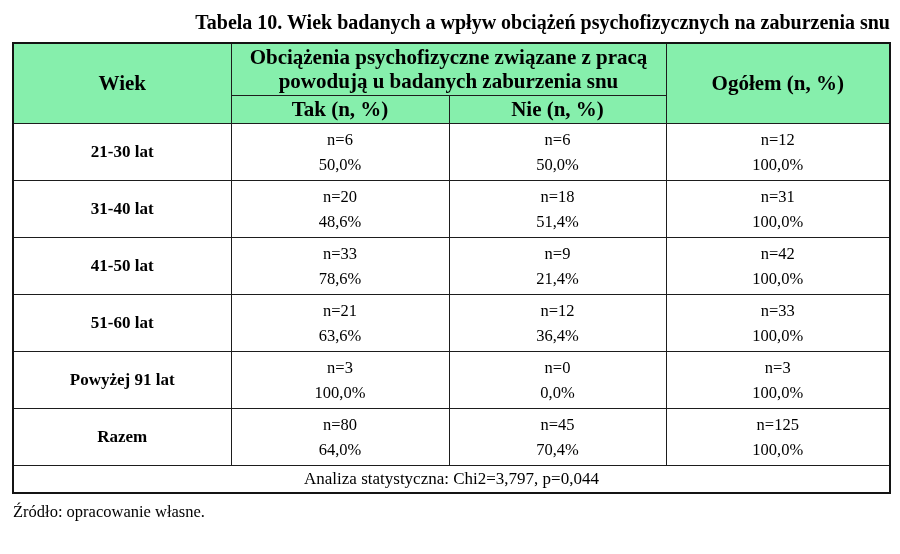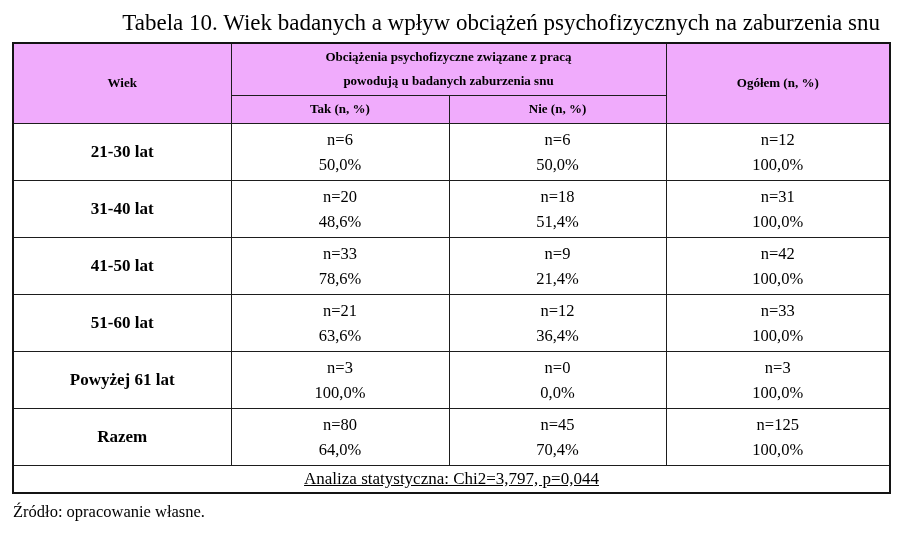--- a/index.html
+++ b/index.html
@@ -8,54 +8,54 @@
     background: #ffffff;
   }
   body {
     width: 900px;
     height: 554px;
     font-family: "Liberation Serif", serif;
     color: #000;
     overflow: hidden;
   }
   .titles {
-    margin: 9px 20px 6px 12px;
+    margin: 9px 10px 6px 12px;
     text-align: right;
-    font-weight: normal;
-    font-size: 23px;
+    font-weight: bold;
+    font-size: 20px;
     line-height: 27px;
   }
   .stat-table {
     border-collapse: collapse;
     table-layout: fixed;
     margin-left: 12px;
     width: 877px;
     border: 2px solid #141414;
   }
   .stat-table th, .stat-table td {
     border: 1px solid #1d1d1d;
     text-align: center;
     vertical-align: middle;
     padding: 0;
     overflow: hidden;
   }
   .stat-table thead th {
-    background: #f0abfc;
+    background: #86efac;
     font-weight: bold;
-    font-size: 13px;
+    font-size: 21px;
   }
   .row-group { height: 52px; }
   .row-sub { height: 28px; }
   .row-data { height: 57px; }
   .row-footer { height: 28px; }
   .group-head div { line-height: 24px; }
   .age-cell { font-size: 17px; font-weight: bold; }
   .num-cell { font-size: 16.5px; }
   .num-cell div { line-height: 25px; }
-  .footer-cell { font-size: 17px; text-decoration: underline; }
+  .footer-cell { font-size: 17px; }
   .source {
     margin: 8px 0 16px 13px;
     font-size: 16.5px;
   }
 </style>
 </head>
 <body>
 
 <div class="titles">
   <div>Tabela 10. Wiek badanych a wpływ obciążeń psychofizycznych na zaburzenia snu</div>
@@ -137,21 +137,21 @@
       <td class="num-cell">
         <div>n=12</div>
         <div>36,4%</div>
       </td>
       <td class="num-cell">
         <div>n=33</div>
         <div>100,0%</div>
       </td>
     </tr>
     <tr class="row-data">
-      <td class="age-cell">Powyżej 61 lat</td>
+      <td class="age-cell">Powyżej 91 lat</td>
       <td class="num-cell">
         <div>n=3</div>
         <div>100,0%</div>
       </td>
       <td class="num-cell">
         <div>n=0</div>
         <div>0,0%</div>
       </td>
       <td class="num-cell">
         <div>n=3</div>

